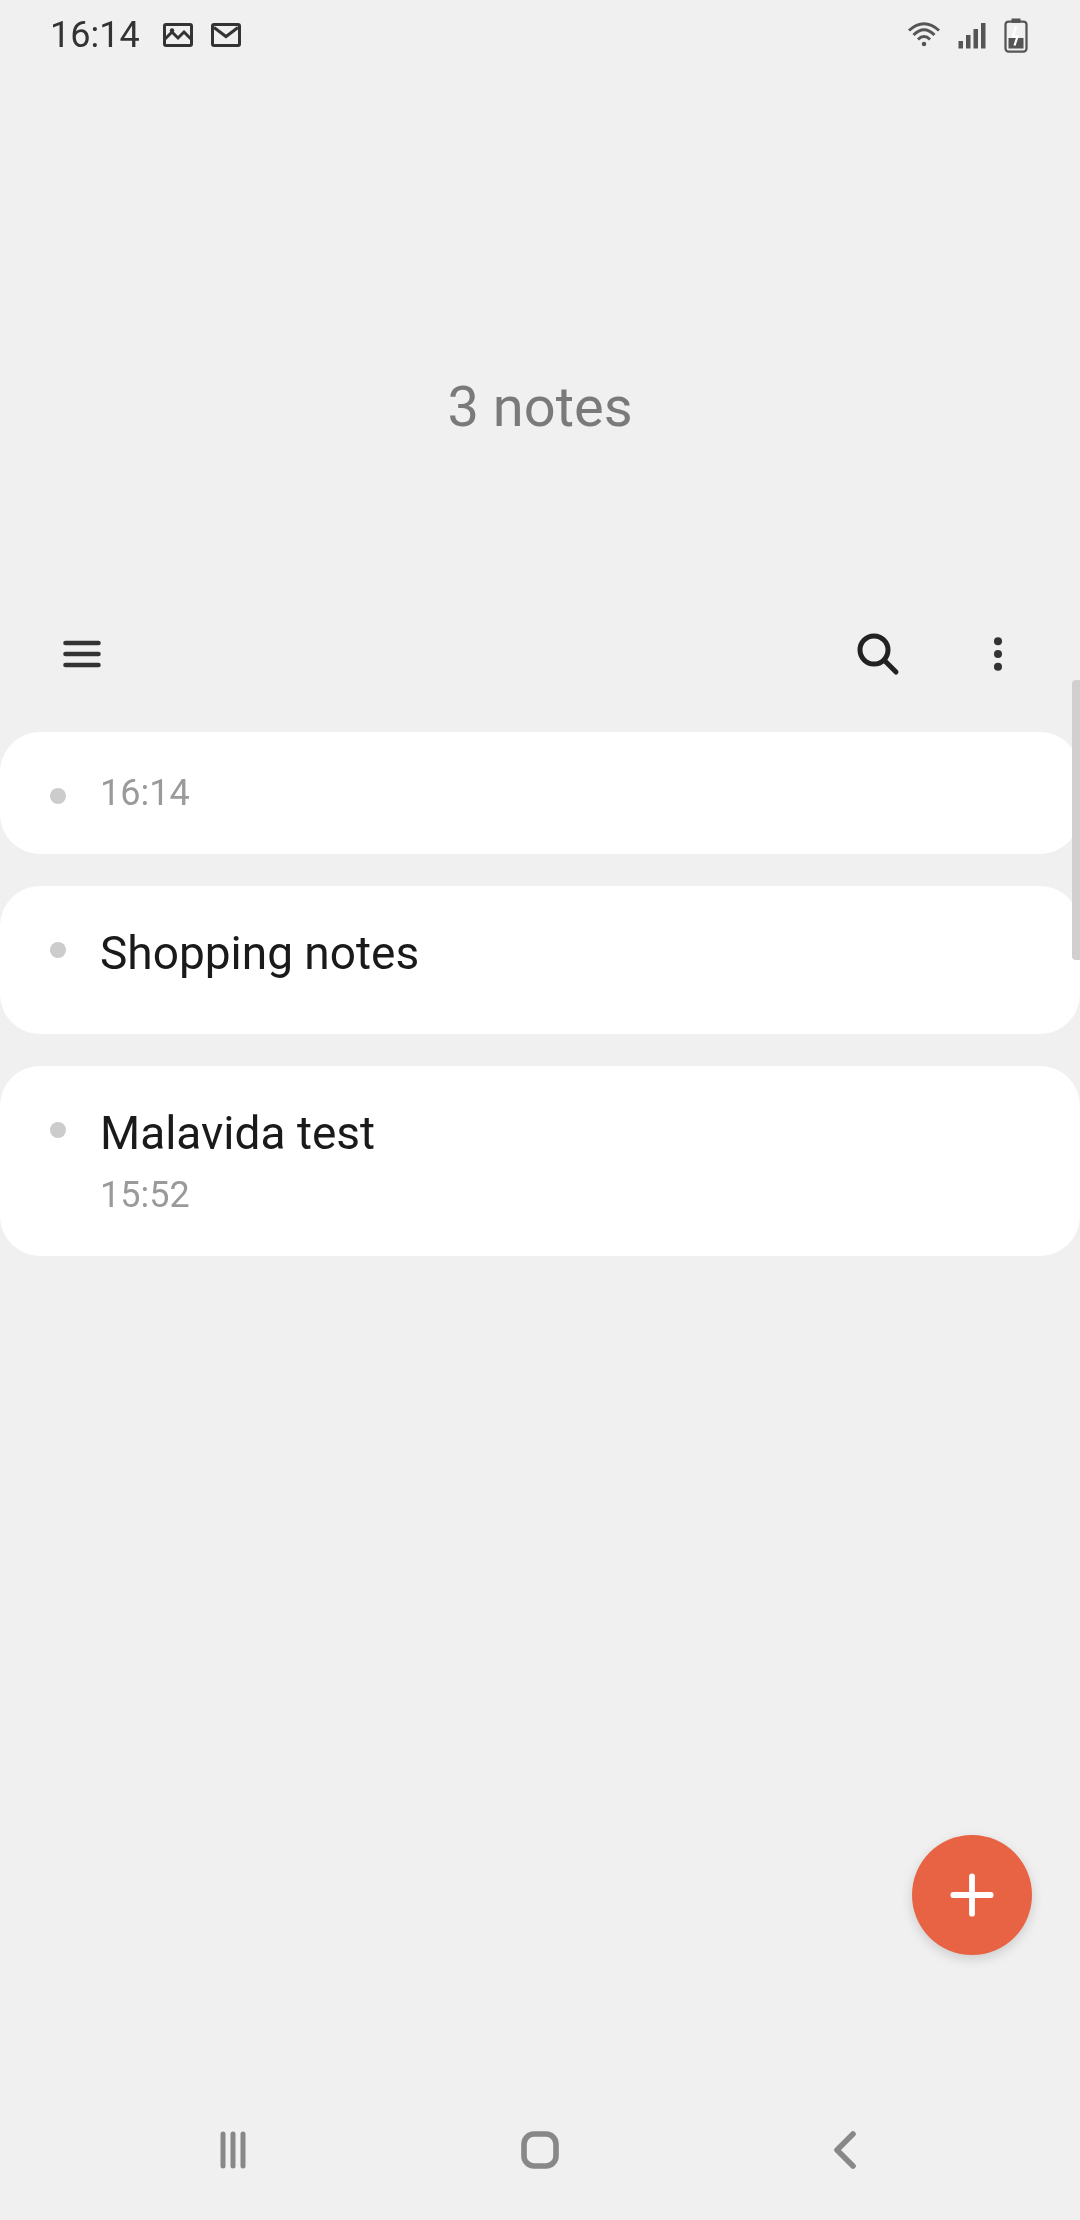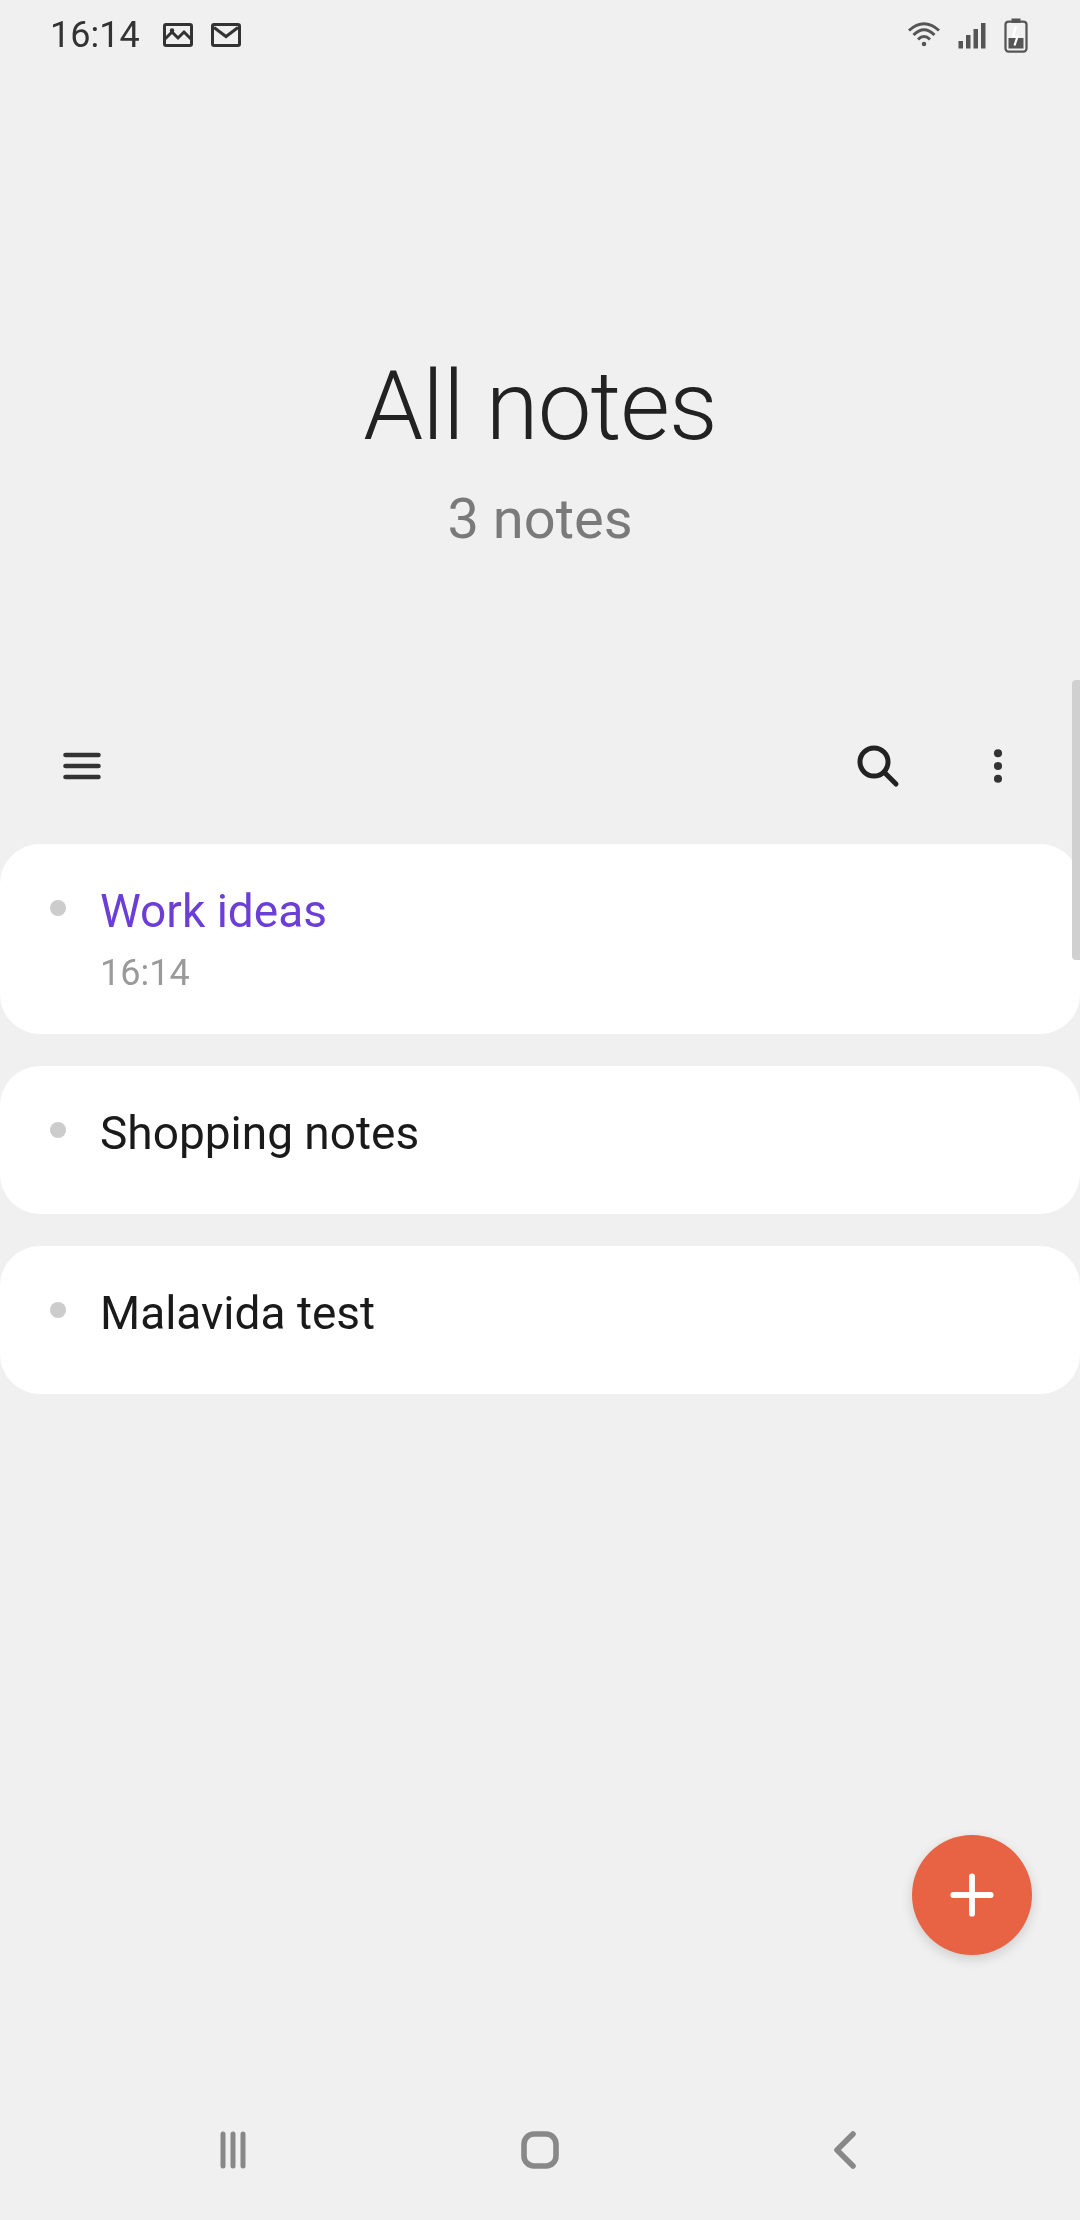--- a/index.html
+++ b/index.html
@@ -192,21 +192,20 @@
     <svg width="28" height="36" viewBox="0 0 18 24">
       <rect x="2" y="3" width="14" height="20" rx="2" fill="none" stroke="#555" stroke-width="1.5"></rect>
       <rect x="6" y="1" width="6" height="3" fill="#555"></rect>
       <rect x="4" y="14" width="10" height="7" fill="#555"></rect>
       <path d="M9 6 L7 13 L10 13 L8 19" fill="none" stroke="#fff" stroke-width="1.5"></path>
     </svg>
   </div>
 </div>
 
 <div class="header-area">
-  <h1 class="page-title">All notes</h1>
   <p class="page-subtitle">3 notes</p>
 </div>
 
 <div class="toolbar">
   <div class="toolbar-left">
     <button class="icon-btn">
       <svg width="44" height="44" viewBox="0 0 24 24">
         <line x1="3" y1="6" x2="21" y2="6" stroke="#333" stroke-width="2.5" stroke-linecap="round"></line>
         <line x1="3" y1="12" x2="21" y2="12" stroke="#333" stroke-width="2.5" stroke-linecap="round"></line>
         <line x1="3" y1="18" x2="21" y2="18" stroke="#333" stroke-width="2.5" stroke-linecap="round"></line>
@@ -226,30 +225,30 @@
         <circle cx="12" cy="12" r="2.2" fill="#333"></circle>
         <circle cx="12" cy="19" r="2.2" fill="#333"></circle>
       </svg>
     </button>
   </div>
 </div>
 
 <div class="notes-list">
   <div class="note-card">
     <div class="note-dot"></div>
-    <div class="note-title highlighted">Work ideas</div>
     <div class="note-time">16:14</div>
   </div>
   <div class="note-card">
     <div class="note-dot"></div>
     <div class="note-title">Shopping notes</div>
   </div>
   <div class="note-card">
     <div class="note-dot"></div>
     <div class="note-title">Malavida test</div>
+    <div class="note-time">15:52</div>
   </div>
 </div>
 
 <div class="scroll-indicator"></div>
 
 <button class="fab">
   <svg width="56" height="56" viewBox="0 0 24 24">
     <line x1="12" y1="4" x2="12" y2="20" stroke="#fff" stroke-width="2.5" stroke-linecap="round"></line>
     <line x1="4" y1="12" x2="20" y2="12" stroke="#fff" stroke-width="2.5" stroke-linecap="round"></line>
   </svg>

